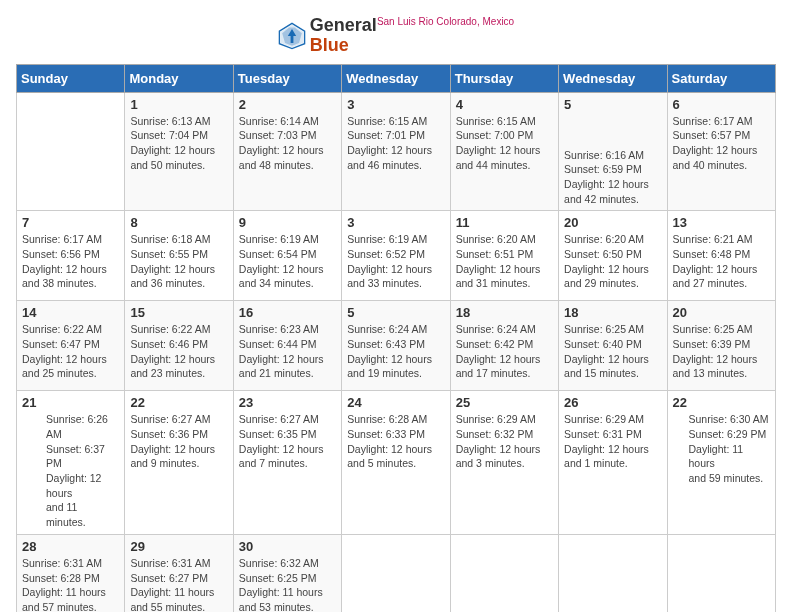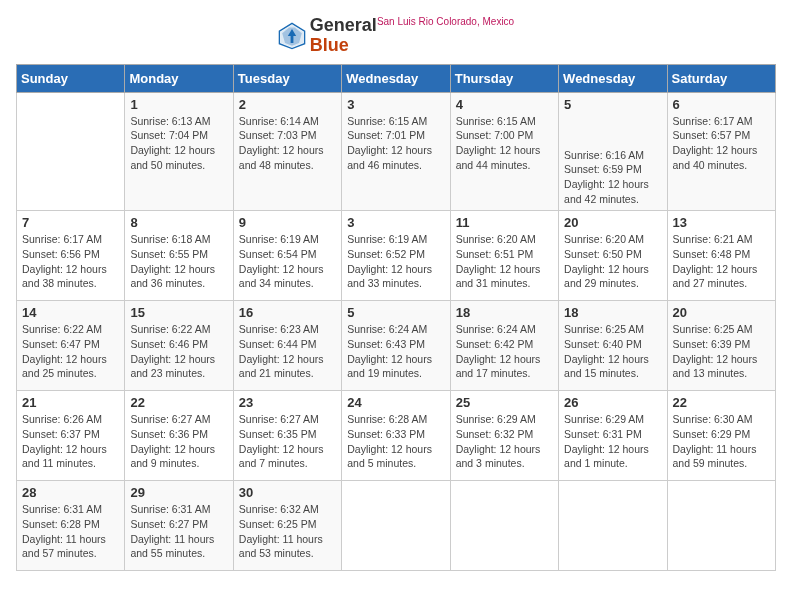--- a/index.html
+++ b/index.html
@@ -264,21 +264,21 @@
           <span class="day-num">20</span>
           <div class="day-info" style="white-space: pre-line;">Sunrise: 6:25 AM
 Sunset: 6:39 PM
 Daylight: 12 hours
 and 13 minutes.</div>
         </td>
       </tr>
       <tr>
         <td>
           <span class="day-num">21</span>
-          <div class="day-info" style="white-space: pre-line;">Sunrise: 6:26 AM
+          <div class="day-info" style="white-space: pre-line; margin-left: 24px;">Sunrise: 6:26 AM
 Sunset: 6:37 PM
 Daylight: 12 hours
 and 11 minutes.</div>
         </td>
         <td>
           <span class="day-num">22</span>
           <div class="day-info" style="white-space: pre-line;">Sunrise: 6:27 AM
 Sunset: 6:36 PM
 Daylight: 12 hours
 and 9 minutes.</div>
@@ -306,21 +306,21 @@
         </td>
         <td>
           <span class="day-num">26</span>
           <div class="day-info" style="white-space: pre-line;">Sunrise: 6:29 AM
 Sunset: 6:31 PM
 Daylight: 12 hours
 and 1 minute.</div>
         </td>
         <td>
           <span class="day-num">22</span>
-          <div class="day-info" style="white-space: pre-line;">Sunrise: 6:30 AM
+          <div class="day-info" style="white-space: pre-line; margin-left: 16px;">Sunrise: 6:30 AM
 Sunset: 6:29 PM
 Daylight: 11 hours
 and 59 minutes.</div>
         </td>
       </tr>
       <tr>
         <td>
           <span class="day-num">28</span>
           <div class="day-info" style="white-space: pre-line;">Sunrise: 6:31 AM
 Sunset: 6:28 PM

